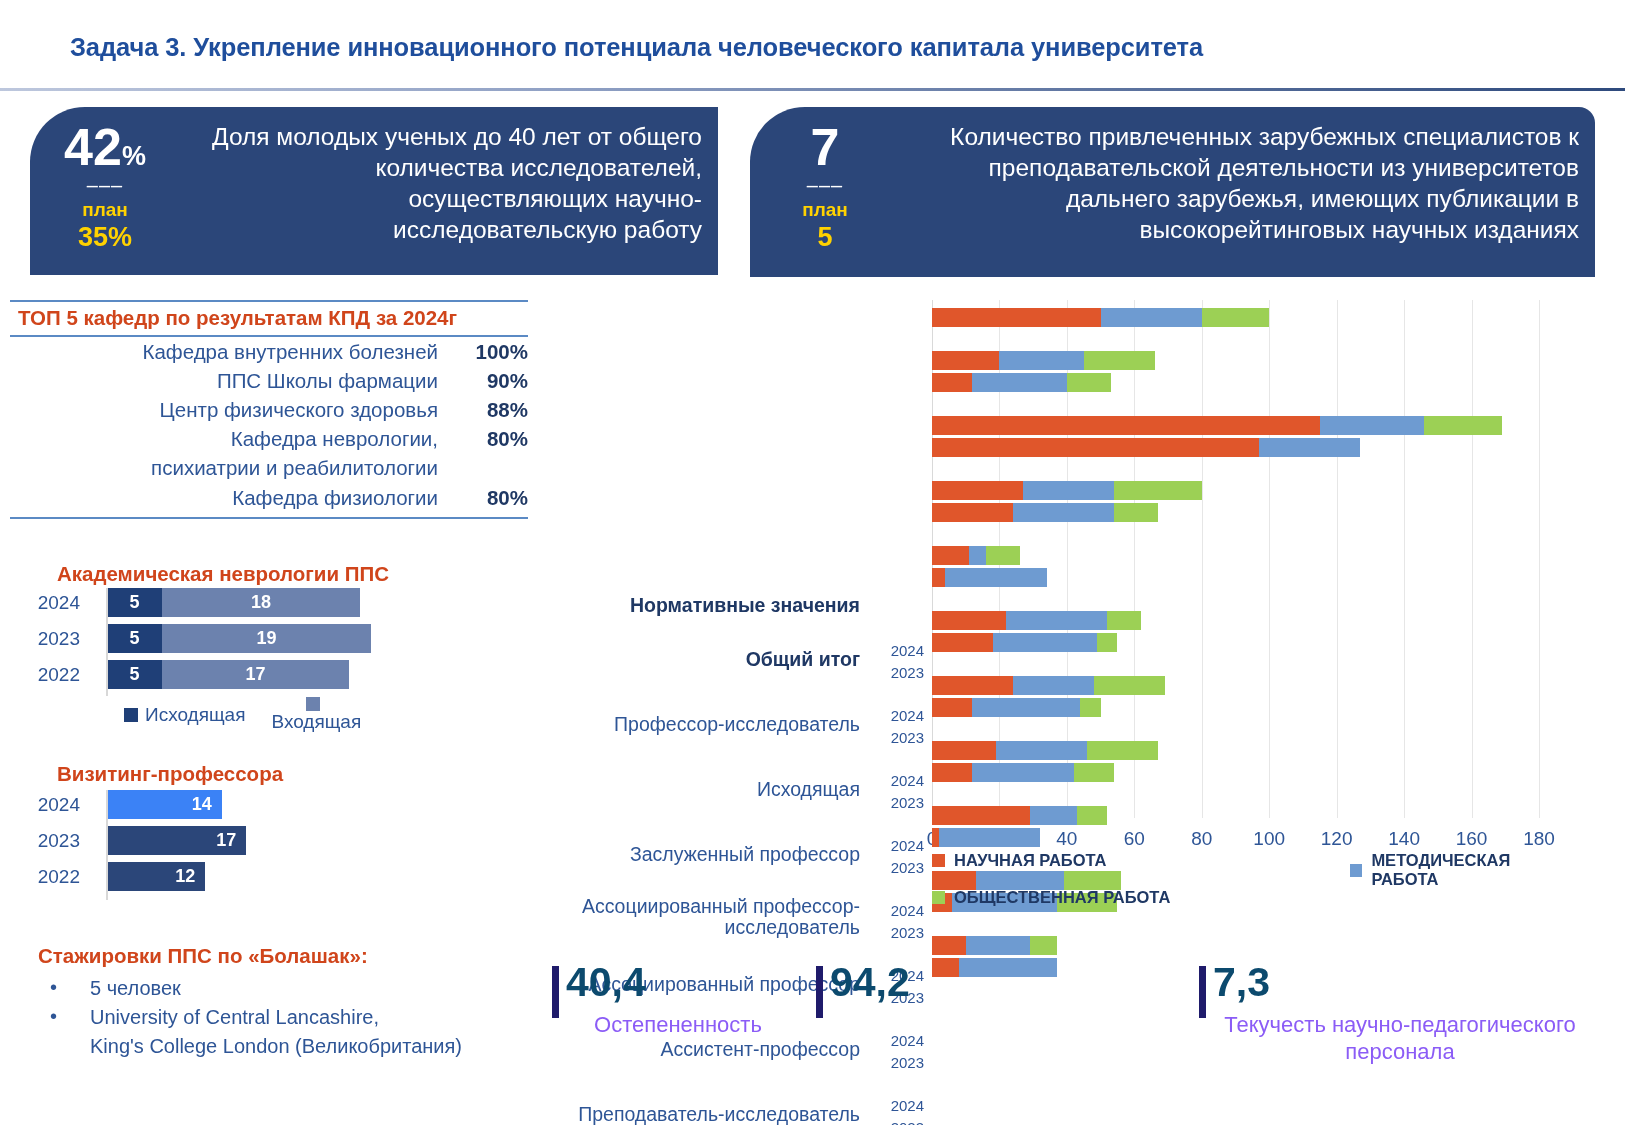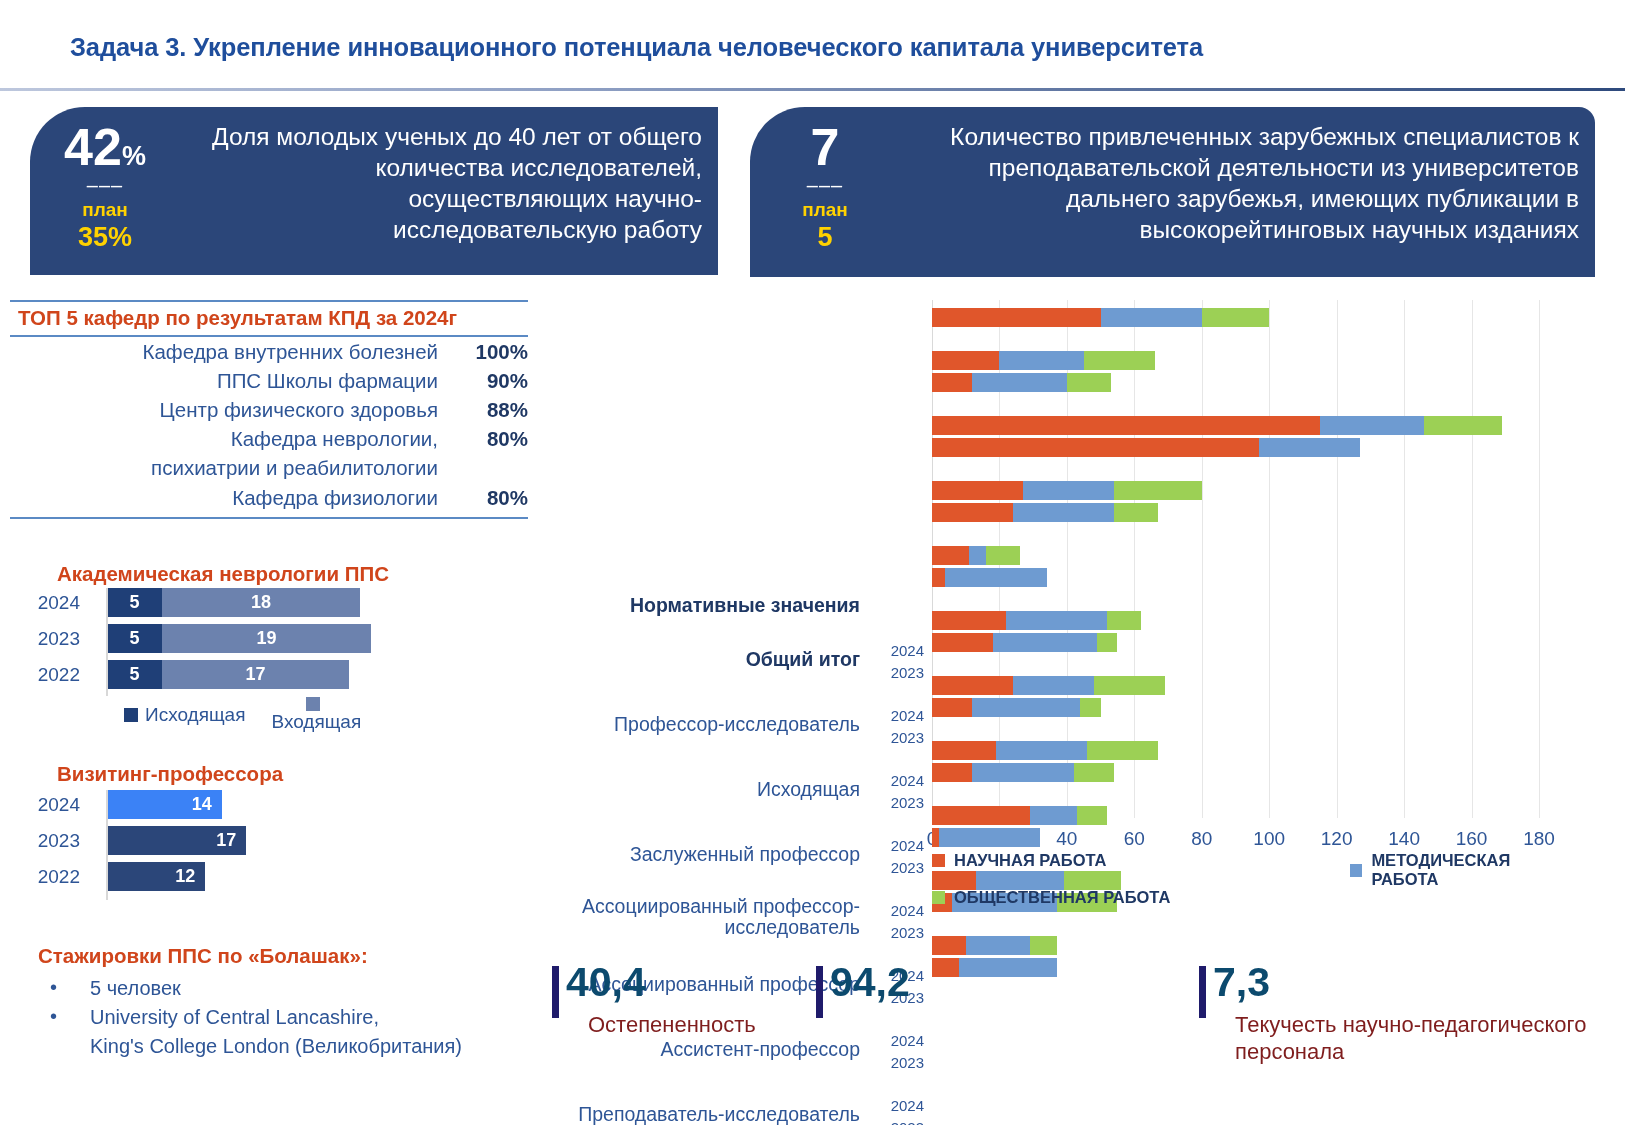--- a/index.html
+++ b/index.html
@@ -92,21 +92,21 @@
   .x-tick{position:absolute;top:528px;font-size:19px;color:#2E5596;
     transform:translateX(-50%);}
   .legend-main{position:absolute;left:372px;top:556px;width:640px;
     font-size:16.5px;font-weight:bold;color:#1F3864;}
   .lm-item{position:absolute;display:flex;align-items:center;}
   .lm-sw{width:13px;height:13px;margin-right:9px;display:inline-block;}
   
   .bk{position:absolute;top:962px;}
   .bk .rulev{position:absolute;left:0;top:4px;width:7px;height:52px;background:#1F1B6B;}
   .bk .num{font-size:41px;font-weight:bold;color:#0c4a6e;line-height:1;margin-left:14px;}
-  .bk .cap{font-size:22px;color:#7f1d1d;line-height:1.22;margin-left:36px;margin-top:9px;}
+  .bk .cap{font-size:22px;color:#8b5cf6;line-height:1.22;margin-left:2px;margin-top:9px;text-align:center;}
 </style>
 </head>
 <body>
 
 <div class="slide-title">Задача 3. Укрепление инновационного потенциала человеческого капитала университета</div>
 <div class="header-rule"></div>
 
 <div class="kpi-card" id="kpi-card-1">
   <div class="kpi-left">
     <div class="kpi-big"><span>42</span><span class="unit">%</span></div>

